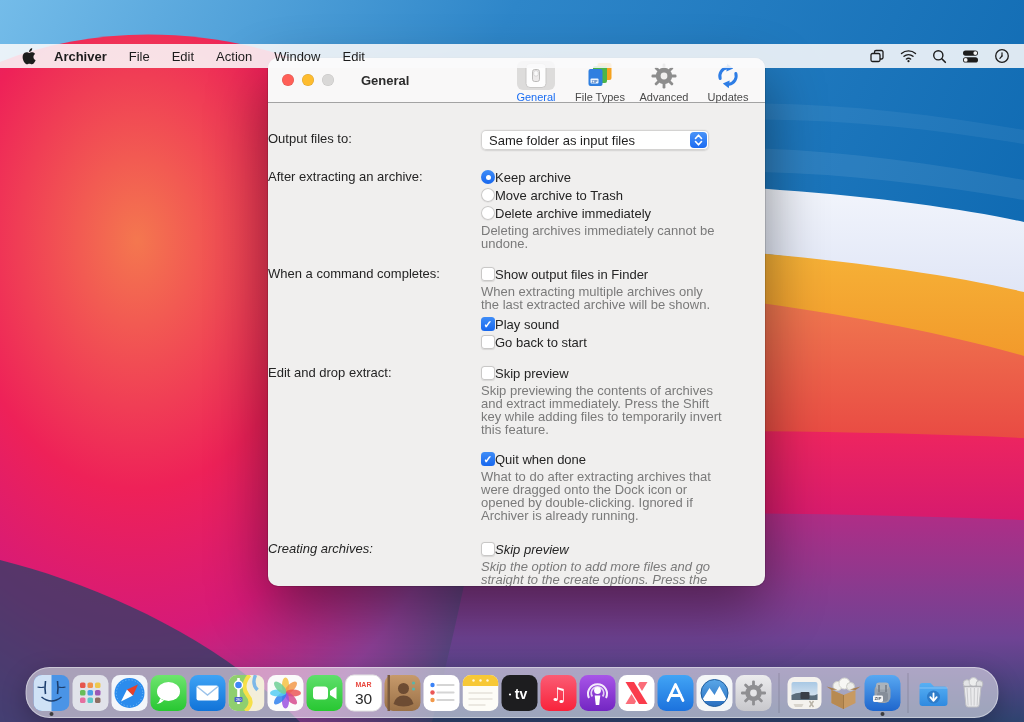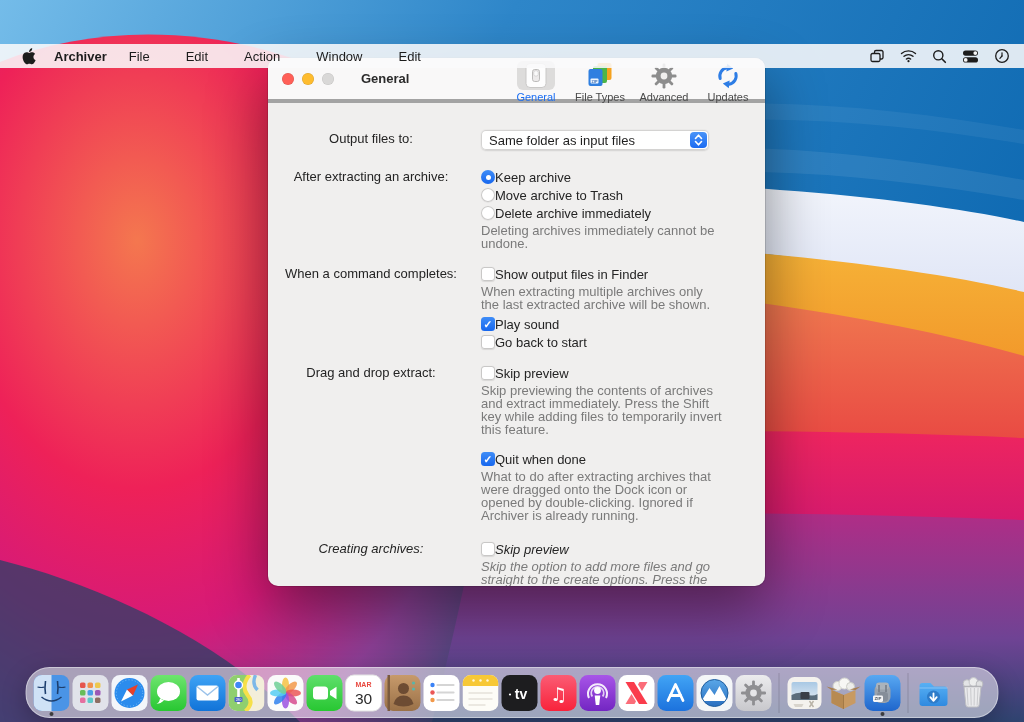--- a/index.html
+++ b/index.html
@@ -8,49 +8,49 @@
 
   
   .wallpaper { position:absolute; inset:0; z-index:0; }
 
   
   .menubar { position:absolute; top:0; left:0; width:1024px; height:24px; z-index:40;
              background:rgba(249,249,250,0.88); display:flex; align-items:center;
              font-size:13px; color:#1c1c1c; padding:0 14px;margin-top:44px; }
   .menubar .apple { margin-left:8px; margin-right:18px; display:flex; align-items:center; }
   .menubar .appname { font-weight:bold; margin-right:22px; }
-  .menubar .menus { display:flex; gap:36px; }
+  .menubar .menus { display:flex; gap:22px; }
   .menubar .menu-item { cursor:default; }
   .menubar .status { margin-left:auto; display:flex; align-items:center; gap:15px; }
   .menubar .status svg { display:block; }
 
   
   .window { position:absolute; left:268px; top:58px; width:497px; height:528px; z-index:20;
             background:#f0efee; border-radius:10px;
             box-shadow:0 22px 60px rgba(0,0,0,0.45), 0 0 0 1px rgba(0,0,0,0.12);
             overflow:hidden; }
-  .titlebar { height:45px; background:#f9f8f8; border-bottom:4px solid #a3a3a3;
+  .titlebar { height:45px; background:#f9f8f8; border-bottom:1px solid #a3a3a3;
               display:flex; align-items:center; position:relative; }
   .traffic { display:flex; gap:8px; margin-left:14px; }
   .traffic span { width:12px; height:12px; border-radius:50%; display:block; }
   .tl-red    { background:#ff5f57; box-shadow:inset 0 0 0 0.5px rgba(0,0,0,.15); }
   .tl-yellow { background:#febc2e; box-shadow:inset 0 0 0 0.5px rgba(0,0,0,.15); }
   .tl-gray   { background:#d9d8d7; box-shadow:inset 0 0 0 0.5px rgba(0,0,0,.1); }
   .win-title { font-size:13px; font-weight:bold; color:#2b2b2b; margin-left:27px; }
   .toolbar { position:absolute; right:8px; top:3px; display:flex; align-items:flex-start; gap:6px; }
   .tb-item { display:flex; flex-direction:column; align-items:center; width:58px; cursor:default; }
   .tb-icon { width:38px; height:29px; border-radius:6px; display:flex; align-items:center; justify-content:center; }
   .tb-item.active .tb-icon { background:#dddcdb; }
   .tb-label { font-size:11px; color:#4a4a4a; margin-top:1px; }
   .tb-item.active .tb-label { color:#1a6df2; }
 
   
   .content { padding-top:27px; font-size:13px; color:#242424; }
   .sect { display:flex; }
-  .sect-label { width:213px; text-align:center; padding-right:7px; flex:none; line-height:18px; }
+  .sect-label { width:213px; text-align:left; padding-right:7px; flex:none; line-height:18px; }
   .sect-controls { flex:1; padding-right:46px; }
   .ctl-row { display:flex; align-items:center; height:18px; gap:0; }
   .note { font-size:13px; line-height:13px; color:#7a7a7a; width:242px; margin:2px 0 4px 0; }
   .radio { width:14px; height:14px; border-radius:50%; background:#fff; flex:none;
            box-shadow:inset 0 0 0 1px #c9c8c7, 0 0.5px 1px rgba(0,0,0,.1); position:relative; }
   .radio.sel { background:linear-gradient(#3f8df7,#1767ee); box-shadow:none; }
   .radio.sel::after { content:""; position:absolute; left:4.5px; top:4.5px; width:5px; height:5px;
                       border-radius:50%; background:#fff; }
   .cb { width:14px; height:14px; border-radius:3.5px; background:#fff; flex:none;
         box-shadow:inset 0 0 0 1px #c9c8c7, 0 0.5px 1px rgba(0,0,0,.1); position:relative; }
@@ -284,21 +284,21 @@
             <span class="cb on"></span>
             <span>Play sound</span>
           </div>
           <div class="ctl-row">
             <span class="cb"></span>
             <span>Go back to start</span>
           </div>
         </div>
       </div>
       <div class="sect" style="margin-top: 13px;">
-        <div class="sect-label">Drag and drop extract:</div>
+        <div class="sect-label">Edit and drop extract:</div>
         <div class="sect-controls">
           <div class="ctl-row">
             <span class="cb"></span>
             <span>Skip preview</span>
           </div>
           <div class="note">Skip previewing the contents of archives and extract immediately. Press the Shift key while adding files to temporarily invert this feature.</div>
           <div class="ctl-row" style="margin-top: 14px;">
             <span class="cb on"></span>
             <span>Quit when done</span>
           </div>

